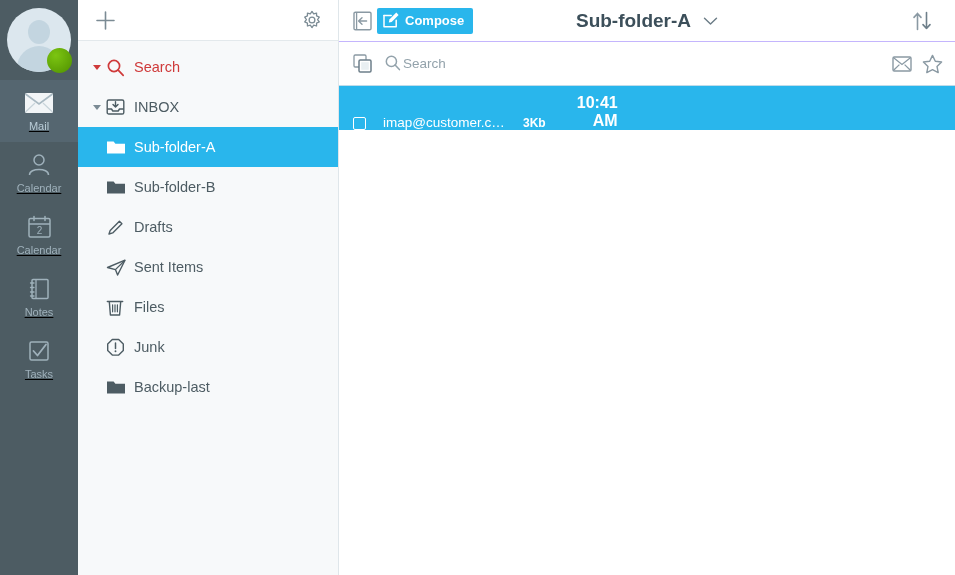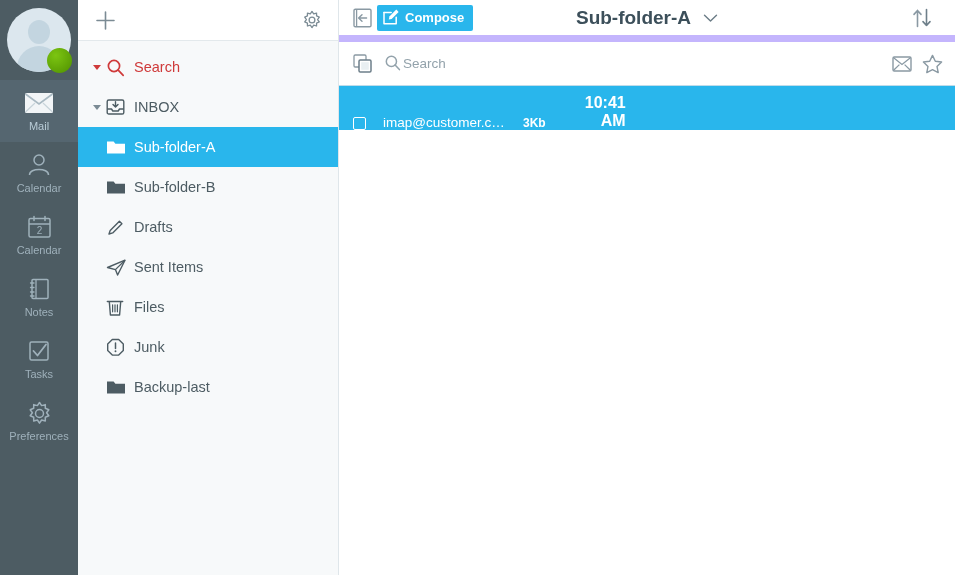--- a/index.html
+++ b/index.html
@@ -23,20 +23,21 @@
 
   
   .rail {
     width: 78px;
     min-width: 78px;
     height: 575px;
     background: #4d5c63;
     display: flex;
     flex-direction: column;
     align-items: stretch;
+    text-decoration: underline;
   }
   .avatar-cell {
     height: 80px;
     min-height: 80px;
     background: #4d5c63;
     display: flex;
     align-items: center;
     justify-content: center;
     position: relative;
   }
@@ -183,21 +184,21 @@
     flex: 1;
     height: 575px;
     display: flex;
     flex-direction: column;
     background: #ffffff;
     min-width: 0;
   }
   .topbar {
     height: 42px;
     min-height: 42px;
-    border-bottom: 7px solid #c4b5fd;
+    border-bottom: 1px solid #c4b5fd;
     display: flex;
     align-items: center;
     padding: 0 19px 0 8px;
     box-sizing: border-box;
     position: relative;
   }
   .collapse-btn {
     width: 30px; height: 30px;
     display: flex; align-items: center; justify-content: center;
     cursor: pointer; color: #7b8b94;
@@ -314,21 +315,21 @@
     font-size: 12.5px;
     white-space: nowrap;
     overflow: hidden;
     text-overflow: ellipsis;
     padding-left: 4px;
   }
   .msgrow .size {
     font-size: 12px;
     font-weight: bold;
     flex: 0 0 auto;
-    margin-right: 20px;
+    margin-right: 12px;
   }
   .msgrow .time {
     font-size: 16px;
     font-weight: bold;
     flex: 0 0 auto;
     width: 60px;
     text-align: right;
   }
 </style>
 </head>
@@ -395,31 +396,20 @@
       <span class="glyph">
         <svg width="24" height="24" viewBox="0 0 24 24">
           <rect x="3" y="3" width="18" height="18" rx="1.5" fill="none" stroke="#9fb1bb" stroke-width="1.5"></rect>
           <path d="M6.5 12 L10.5 16.5 L19 5.5" fill="none" stroke="#9fb1bb" stroke-width="1.8" stroke-linecap="round" stroke-linejoin="round"></path>
         </svg>
       </span>
       <span>Tasks</span>
     </div>
 
 
-    <div class="rail-item">
-      <span class="glyph">
-        <svg width="25" height="25" viewBox="0 0 25 25">
-          <g fill="none" stroke="#9fb1bb" stroke-width="1.5">
-            <circle cx="12.5" cy="12.5" r="4"></circle>
-            <path d="M12.5 1.5 L14.6 4.6 L18.3 3.6 L18.3 7.3 L21.8 8.8 L19.6 11.8 L21.8 14.8 L18.3 16.3 L18.3 20 L14.6 19 L12.5 22.2 L10.4 19 L6.7 20 L6.7 16.3 L3.2 14.8 L5.4 11.8 L3.2 8.8 L6.7 7.3 L6.7 3.6 L10.4 4.6 Z" stroke-linejoin="round"></path>
-          </g>
-        </svg>
-      </span>
-      <span>Preferences</span>
-    </div>
   </div>
 
   <div class="folders">
 
     <div class="folders-head">
       <span class="icon-btn">
         <svg width="21" height="21" viewBox="0 0 21 21">
           <path d="M10.5 2 V19 M2 10.5 H19" stroke="#7b8b94" stroke-width="1.6" stroke-linecap="round"></path>
         </svg>
       </span>

